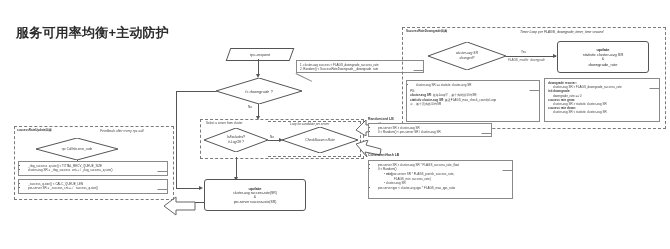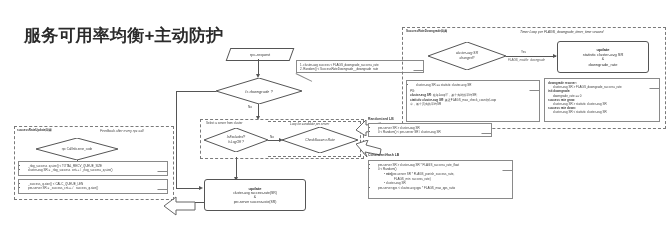--- a/index.html
+++ b/index.html
@@ -6,21 +6,21 @@
   body{
     width:670px;height:249px;overflow:hidden;background:#ffffff;
     font-family:"Liberation Sans","DejaVu Sans",sans-serif;
     color:#3c3c3c;position:relative;
   }
   .canvas{position:absolute;inset:0;}
   .abs{position:absolute;}
 
   
   .title{
-    left:24px;top:24px;font-size:17px;font-weight:bold;color:#2b2b2b;
+    left:16px;top:24px;font-size:13px;font-weight:bold;color:#2b2b2b;
     letter-spacing:.2px;white-space:nowrap;
   }
 
   
   .t3{font-size:3px;line-height:4.2px;}
   .t35{font-size:3.4px;line-height:4.6px;}
   .t4{font-size:4px;line-height:5px;}
   .b{font-weight:bold;}
   .i{font-style:italic;}
 

